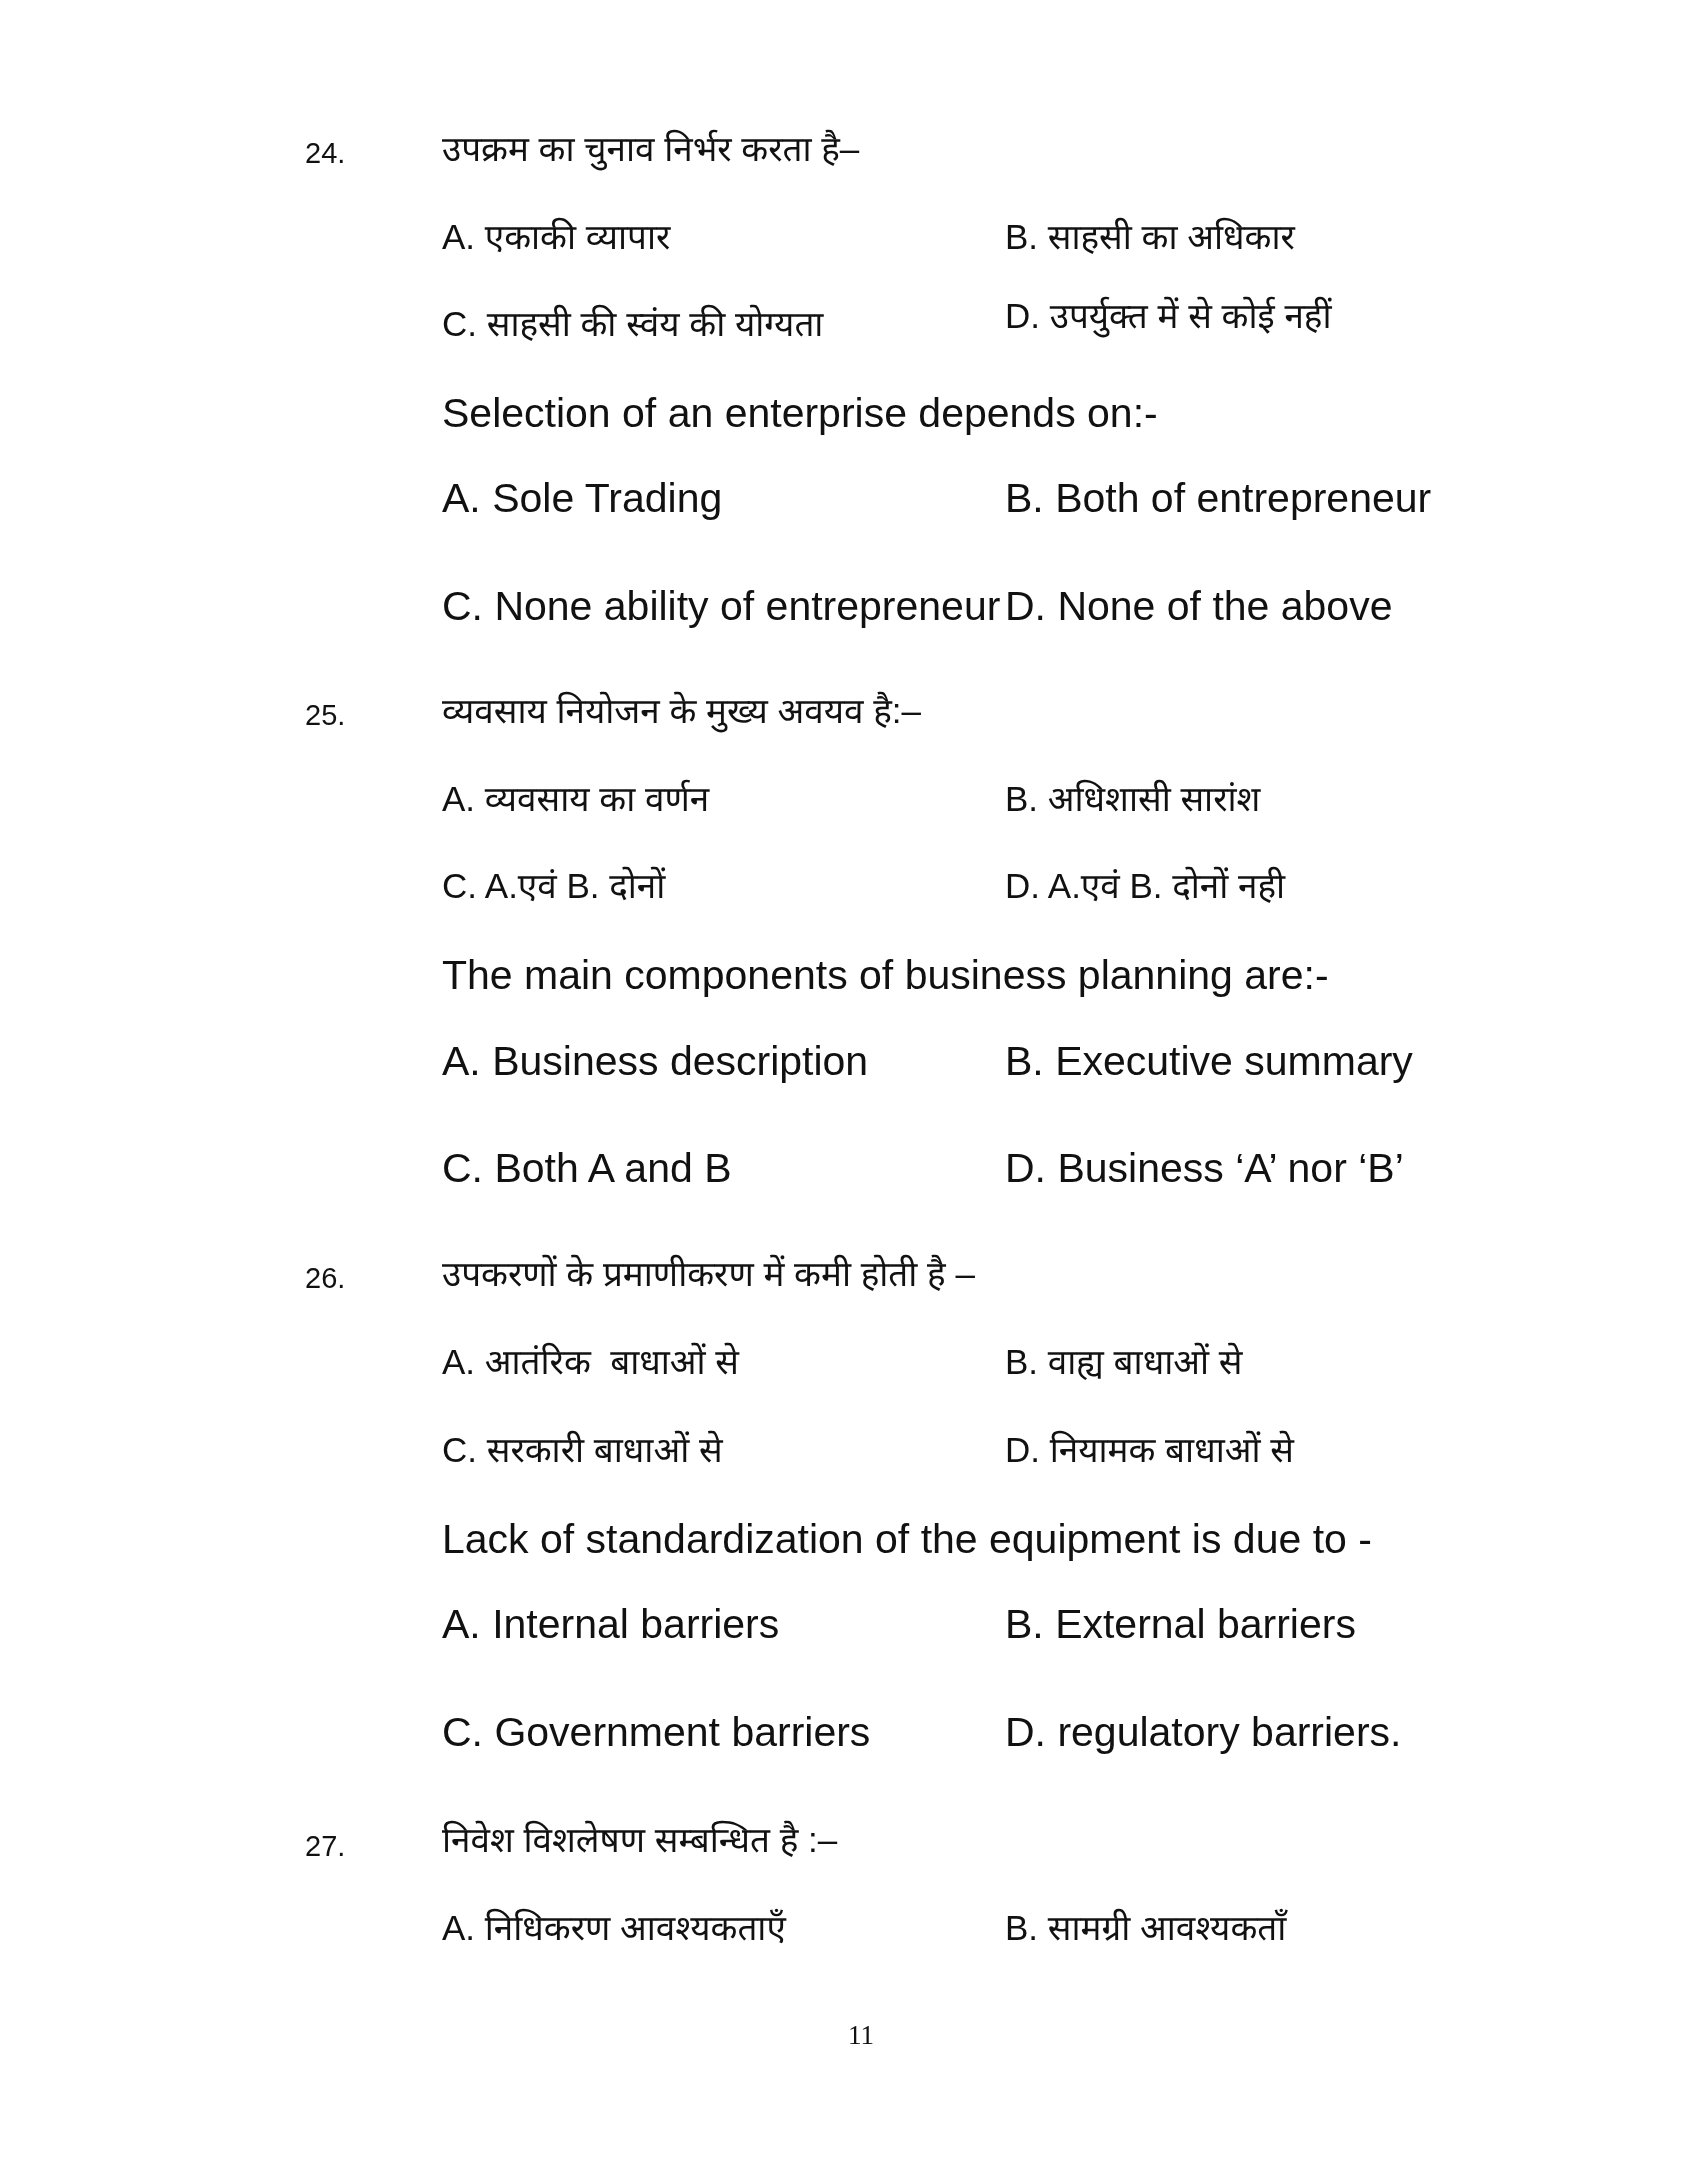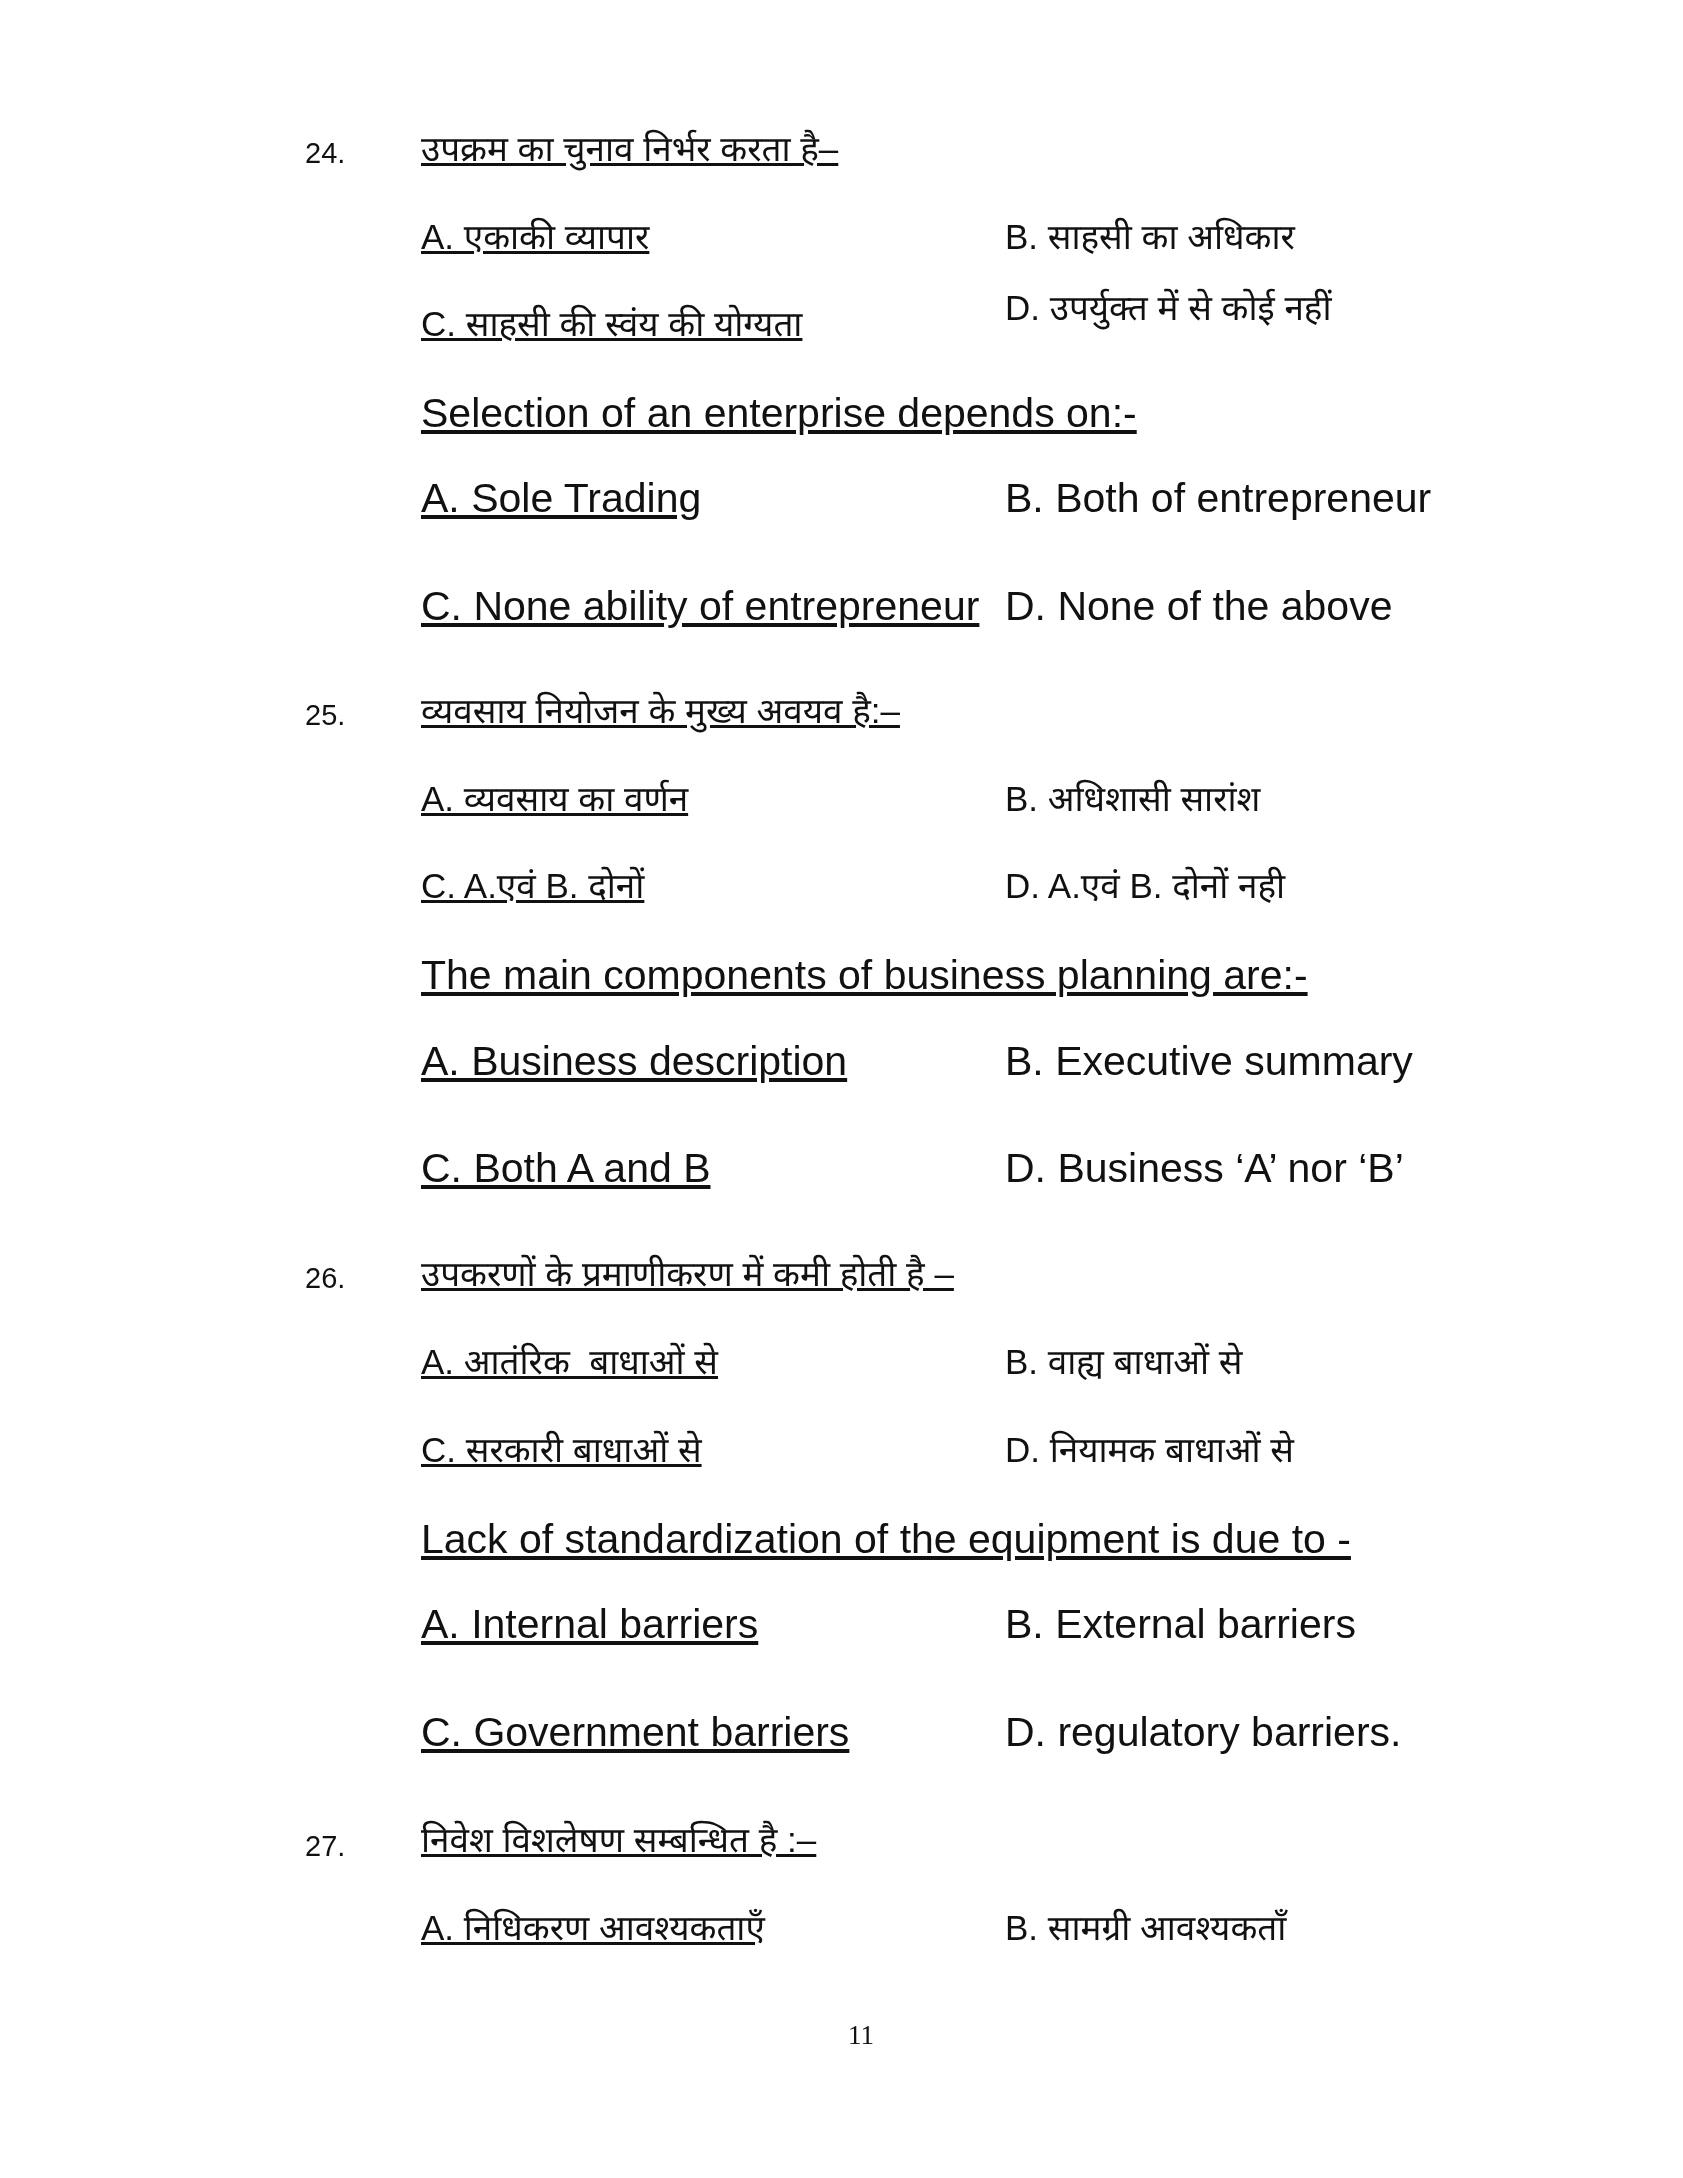--- a/index.html
+++ b/index.html
@@ -3,37 +3,37 @@
   <meta charset="utf-8">
   <style>
     html, body { margin: 0; padding: 0; background: #ffffff; }
     body { width: 1683px; height: 2178px; position: relative; overflow: hidden;
       font-family: "Liberation Sans", "DejaVu Sans", sans-serif; color: #111111; }
     .page { position: absolute; left: 0; top: 0; width: 1683px; height: 1896px; background: #ffffff; }
     .line { position: absolute; white-space: pre; line-height: 1; }
     .qnum { font-size: 29px; }
     .hi { font-size: 35px; }
     .en { font-size: 41px; }
-    .colA { left: 421px; text-decoration: underline; }
+    .colA { left: 442px; }
     .colB { left: 1005px; }
     .num { left: 305px; }
     .pagenum { font-family: "Liberation Serif", "DejaVu Serif", serif; font-size: 27px; left: 848px; }
   </style>
 </head>
 <body>
 
 <div class="page">
 
   <div>
     <div class="line qnum num" style="top:139px">24.</div>
     <div class="line hi colA" style="top:131px">उपक्रम का चुनाव निर्भर करता है–</div>
     <div class="line hi colA" style="top:219px">A. एकाकी व्यापार</div>
     <div class="line hi colB" style="top:219px">B. साहसी का अधिकार</div>
     <div class="line hi colA" style="top:306px">C. साहसी की स्वंय की योग्यता</div>
-    <div class="line hi colB" style="top:290px">D. उपर्युक्त में से कोई नहीं</div>
+    <div class="line hi colB" style="top:298px">D. उपर्युक्त में से कोई नहीं</div>
     <div class="line en colA" style="top:393px">Selection of an enterprise depends on:-</div>
     <div class="line en colA" style="top:478px">A. Sole Trading</div>
     <div class="line en colB" style="top:478px">B. Both of entrepreneur</div>
     <div class="line en colA" style="top:586px">C. None ability of entrepreneur</div>
     <div class="line en colB" style="top:586px">D. None of the above</div>
   </div>
 
   <div>
     <div class="line qnum num" style="top:701px">25.</div>
     <div class="line hi colA" style="top:693px">व्यवसाय नियोजन के मुख्य अवयव है:–</div>

